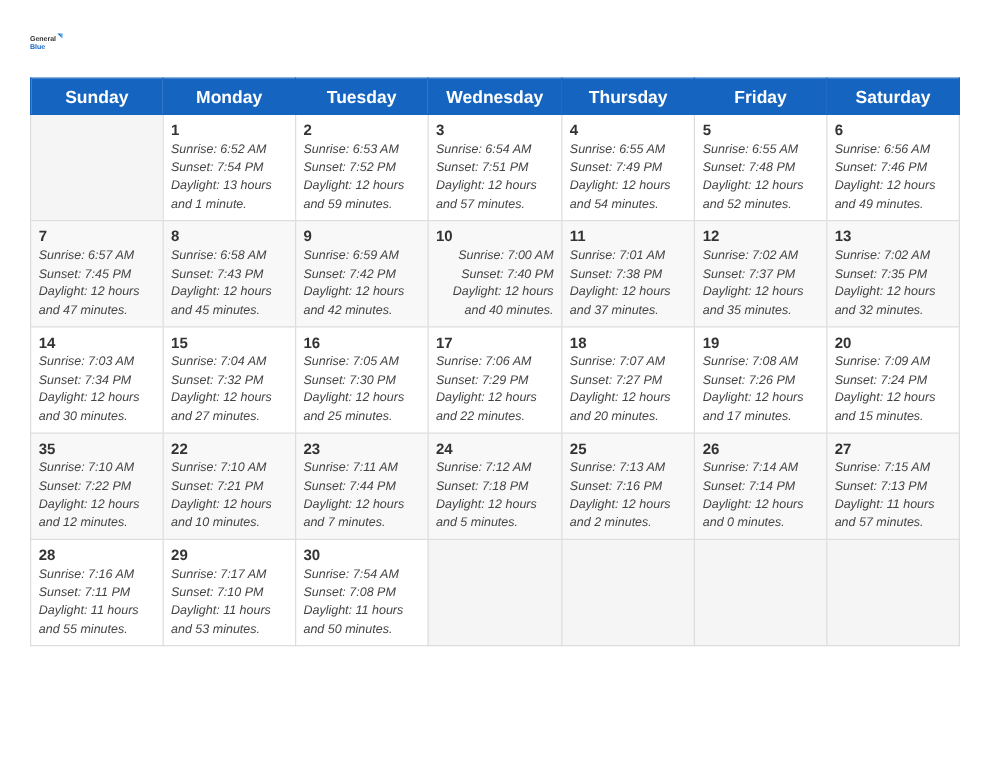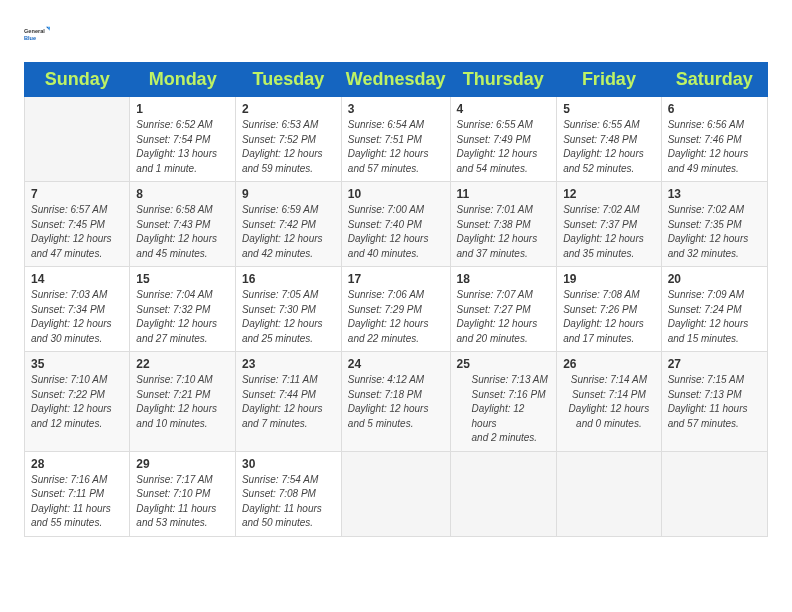--- a/index.html
+++ b/index.html
@@ -38,22 +38,22 @@
       font-weight: normal;
       color: #444;
     }
     .calendar {
       width: 100%;
       border-collapse: collapse;
       border: 1px solid #ccc;
     }
     .calendar th {
       background-color: #1565c0;
-      color: #bef264;
-      font-size: 18px;
+      color: #ffffff;
+      font-size: 14px;
       font-weight: bold;
       text-align: center;
       padding: 6px 4px;
       border: 1px solid #1565c0;
     }
     .calendar td {
       vertical-align: top;
       border: 1px solid #ddd;
       padding: 5px 6px;
       width: 108px;
@@ -174,21 +174,21 @@
         </td>
         <td>
           <span class="day-number">9</span>
           <div class="day-info" style="white-space: pre-line;">Sunrise: 6:59 AM
 Sunset: 7:42 PM
 Daylight: 12 hours
 and 42 minutes.</div>
         </td>
         <td>
           <span class="day-number">10</span>
-          <div class="day-info" style="white-space: pre-line;">Sunrise: 7:00 AM
+          <div class="day-info" style="white-space: pre-line; text-align: right;">Sunrise: 7:00 AM
 Sunset: 7:40 PM
 Daylight: 12 hours
 and 40 minutes.</div>
         </td>
         <td>
           <span class="day-number">11</span>
           <div class="day-info" style="white-space: pre-line;">Sunrise: 7:01 AM
 Sunset: 7:38 PM
 Daylight: 12 hours
 and 37 minutes.</div>
@@ -276,35 +276,35 @@
         </td>
         <td>
           <span class="day-number">23</span>
           <div class="day-info" style="white-space: pre-line;">Sunrise: 7:11 AM
 Sunset: 7:44 PM
 Daylight: 12 hours
 and 7 minutes.</div>
         </td>
         <td>
           <span class="day-number">24</span>
-          <div class="day-info" style="white-space: pre-line;">Sunrise: 4:12 AM
+          <div class="day-info" style="white-space: pre-line;">Sunrise: 7:12 AM
 Sunset: 7:18 PM
 Daylight: 12 hours
 and 5 minutes.</div>
         </td>
         <td>
           <span class="day-number">25</span>
-          <div class="day-info" style="white-space: pre-line; margin-left: 15px;">Sunrise: 7:13 AM
+          <div class="day-info" style="white-space: pre-line;">Sunrise: 7:13 AM
 Sunset: 7:16 PM
 Daylight: 12 hours
 and 2 minutes.</div>
         </td>
         <td>
           <span class="day-number">26</span>
-          <div class="day-info" style="white-space: pre-line; text-align: center;">Sunrise: 7:14 AM
+          <div class="day-info" style="white-space: pre-line;">Sunrise: 7:14 AM
 Sunset: 7:14 PM
 Daylight: 12 hours
 and 0 minutes.</div>
         </td>
         <td>
           <span class="day-number">27</span>
           <div class="day-info" style="white-space: pre-line;">Sunrise: 7:15 AM
 Sunset: 7:13 PM
 Daylight: 11 hours
 and 57 minutes.</div>

